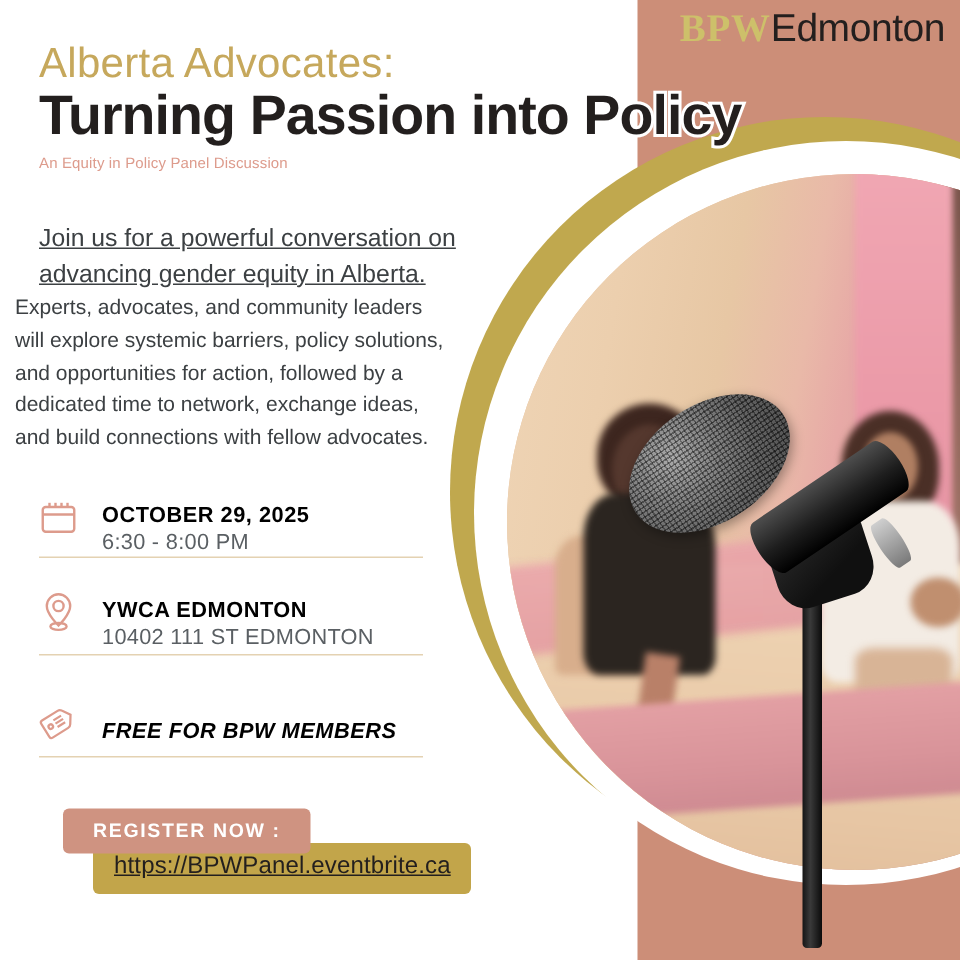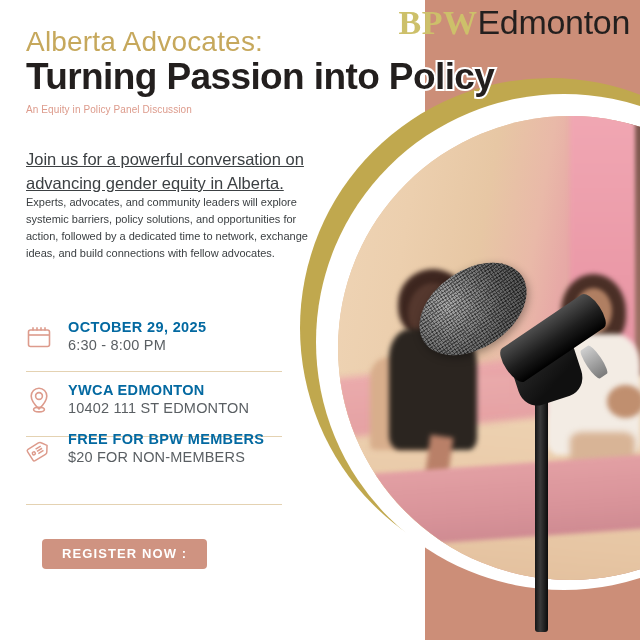--- a/index.html
+++ b/index.html
@@ -244,21 +244,21 @@
     left: 535px; top: 392px;
     width: 13px; height: 240px;
     background: linear-gradient(90deg,#151515 0%, #3a3a3a 40%, #0b0b0b 100%);
     border-radius: 3px;
   }
 
   
   .logo {
     position: absolute;
     right: 10px; top: 5px;
-    font-size: 34px;
+    font-size: 26px;
     line-height: 1;
     white-space: nowrap;
   }
   .logo .bpw {
     font-family: "Liberation Serif", serif;
     font-weight: bold;
     color: #cdc06a;
     letter-spacing: .5px;
   }
   .logo .city {
@@ -300,56 +300,57 @@
     position: absolute;
     left: 26px; top: 148px;
     width: 300px;
     font-size: 16.5px;
     line-height: 1.45;
     color: #3c4043;
     text-decoration: underline;
   }
   .para {
     position: absolute;
-    left: 26px; top: 194px;
+    left: 10px; top: 194px;
     width: 286px;
-    font-size: 11px;
+    font-size: 14px;
     line-height: 1.56;
     color: #3c4043;
   }
 
   
   .detail {
     position: absolute;
     left: 24px;
     display: flex;
     align-items: center;
     gap: 14px;
   }
   .detail .ico {
     width: 30px; height: 34px;
     flex: 0 0 30px;
     display: flex; align-items: center; justify-content: center;
   }
   .detail .txt .t1 {
     font-size: 14.5px;
     font-weight: bold;
-    color: #0369a1;
+    color: #000000;
     letter-spacing: .35px;
     line-height: 1.25;
+    margin-top: 17px;
   }
   .detail .txt .t2 {
     font-size: 14.5px;
     color: #5a5f63;
     letter-spacing: .2px;
     line-height: 1.35;
   }
   #row-date  { top: 318px; }
   #row-venue { top: 381px; justify-content: center; }
-  #row-price { top: 430px; }
+  #row-price { top: 462px; font-style: italic; }
 
   .divider {
     position: absolute;
     left: 26px;
     width: 256px;
     height: 1px;
     background: #e4d2b2;
   }
   #div-1 { top: 371px; }
   #div-2 { top: 436px; }
@@ -477,20 +478,20 @@
           <path d="M5.5 9.5h12.2c1 0 1.9.5 2.4 1.3l3.6 5.4-3.6 5.4c-.5.8-1.4 1.3-2.4 1.3H5.5c-.9 0-1.6-.7-1.6-1.6V11.1c0-.9.7-1.6 1.6-1.6z"></path>
           <circle cx="8.3" cy="16" r="1.5"></circle>
           <line x1="12" y1="13.4" x2="18" y2="13.4"></line>
           <line x1="12" y1="16" x2="18" y2="16"></line>
           <line x1="12" y1="18.6" x2="18" y2="18.6"></line>
         </g>
       </svg>
     </span>
     <span class="txt">
       <div class="t1">FREE FOR BPW MEMBERS</div>
-      <div class="t2">$20 FOR NON-MEMBERS</div>
     </span>
   </div>
   <div class="divider" id="div-3"></div>
 
+  <a class="url-badge" href="#">https://BPWPanel.eventbrite.ca</a>
   <div class="reg-badge">REGISTER NOW :</div>
 
 </div>
 
 </body></html>

